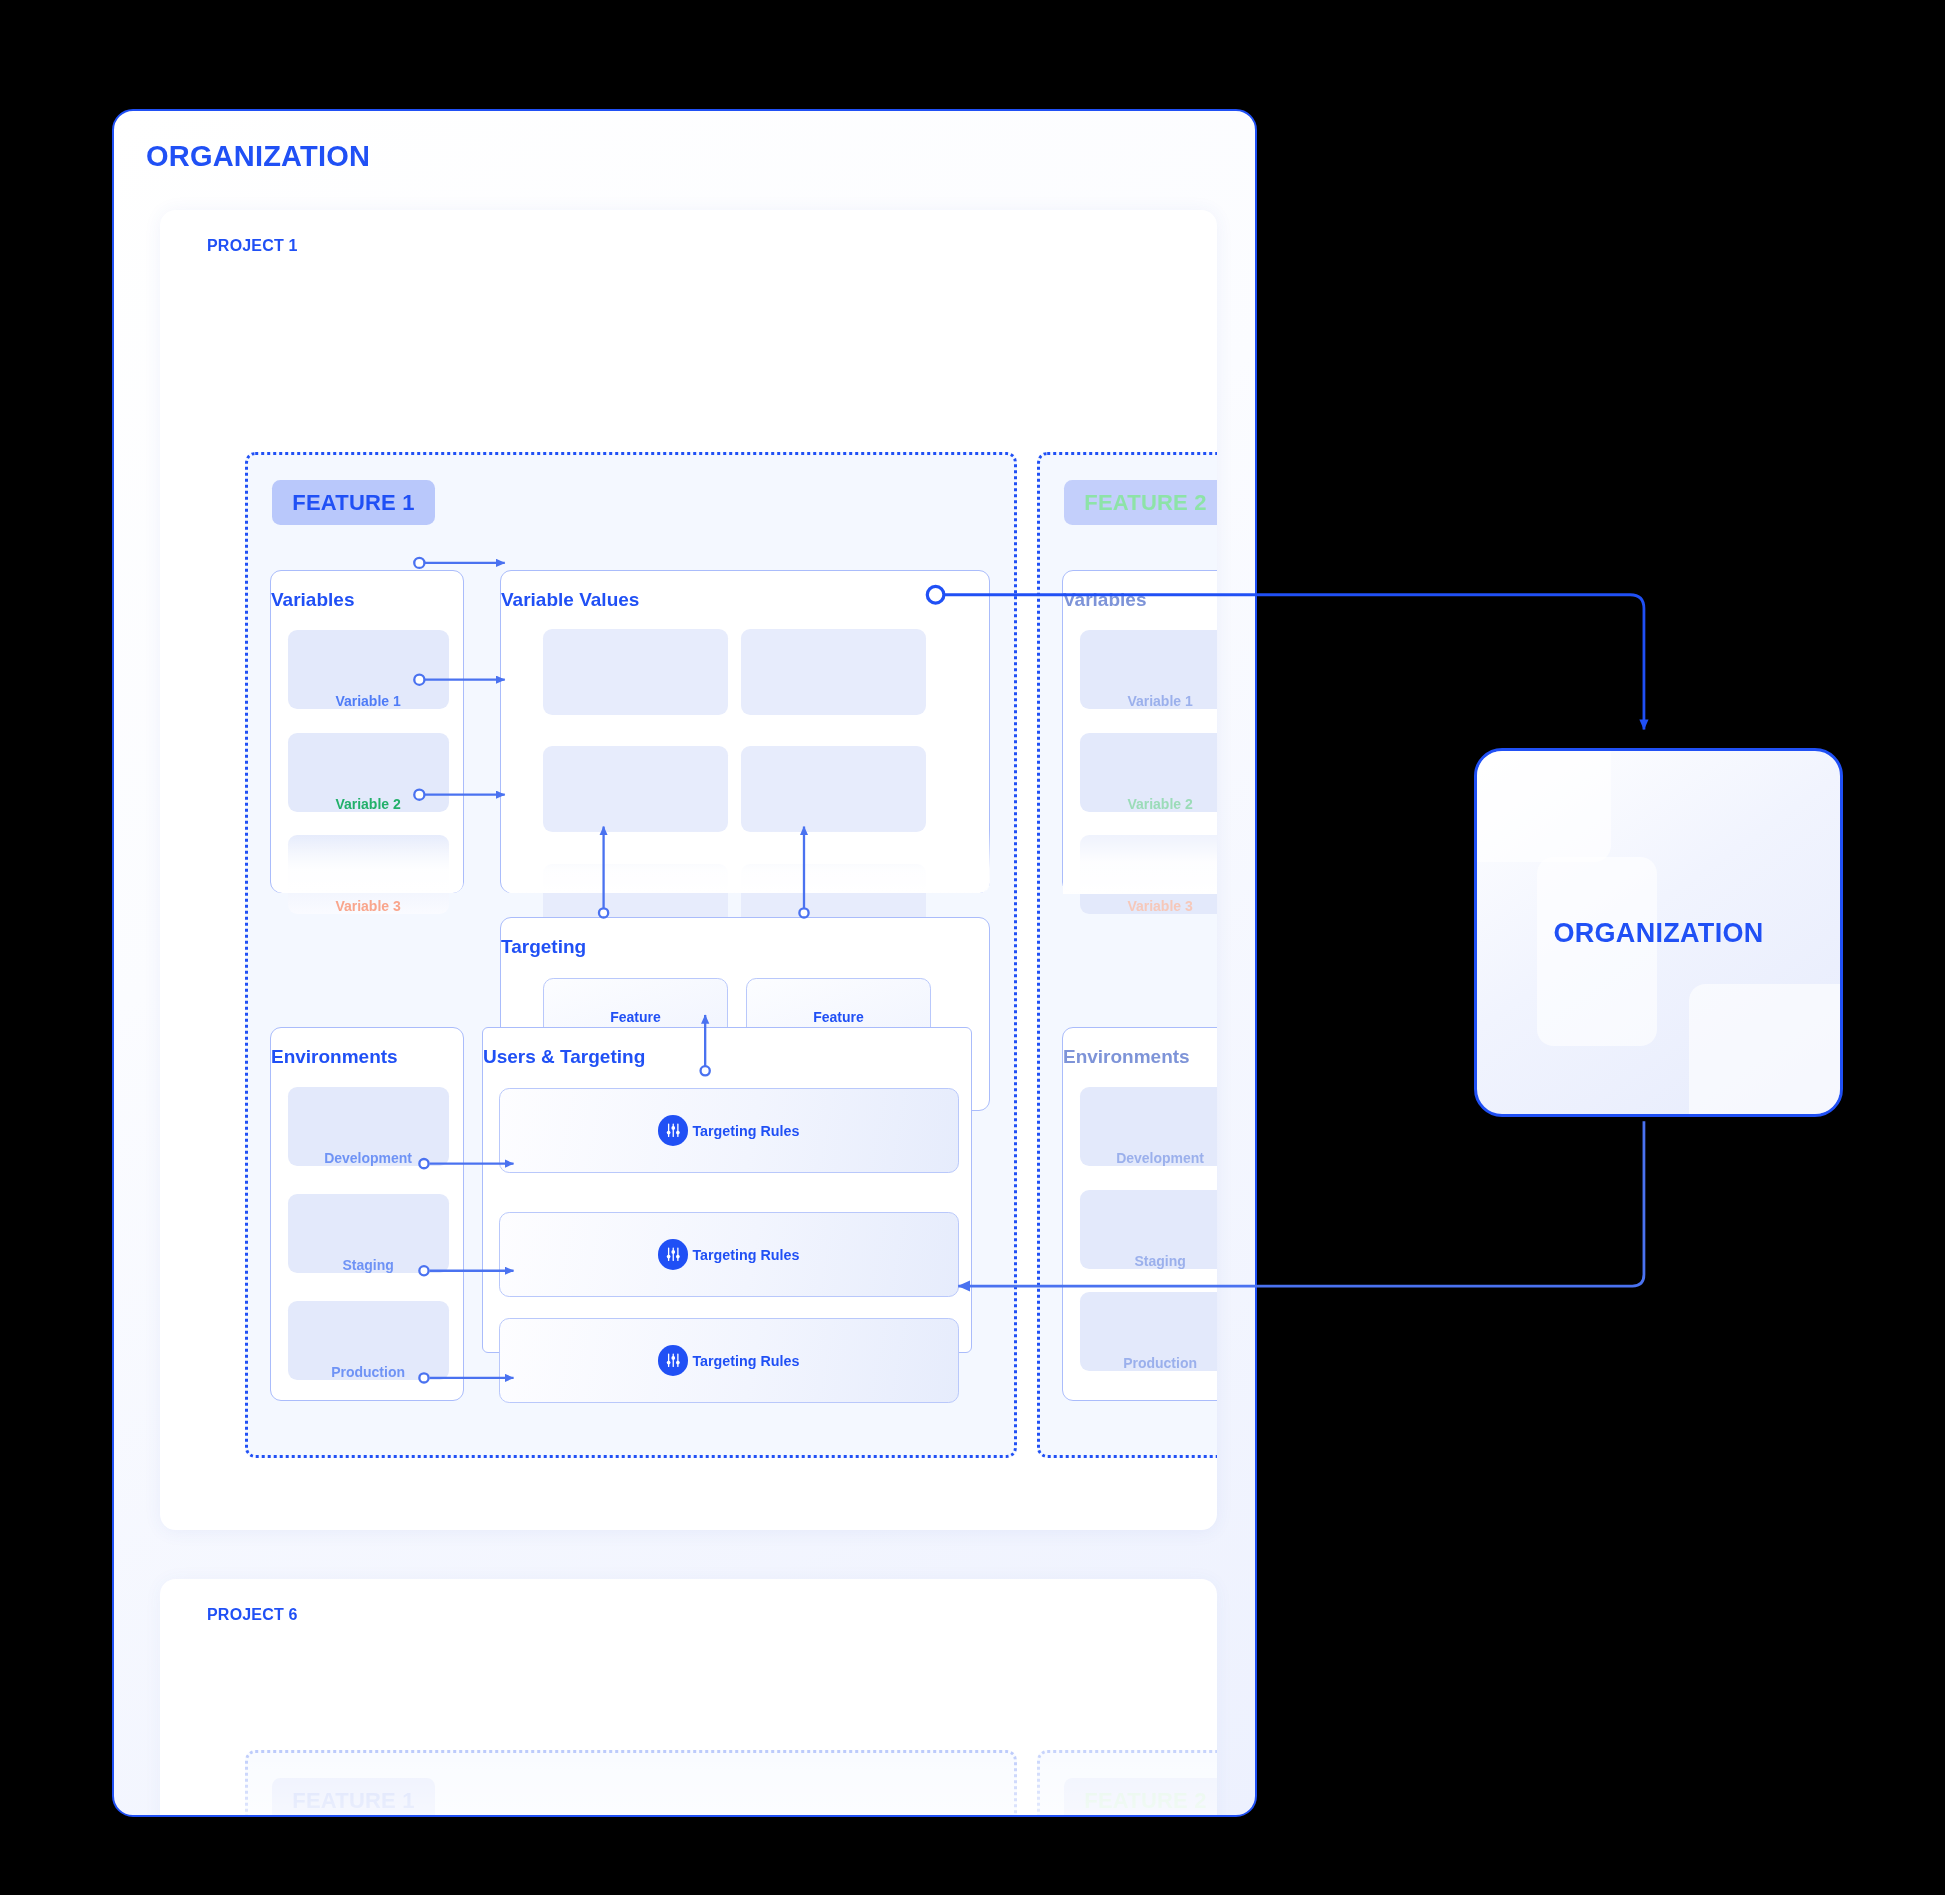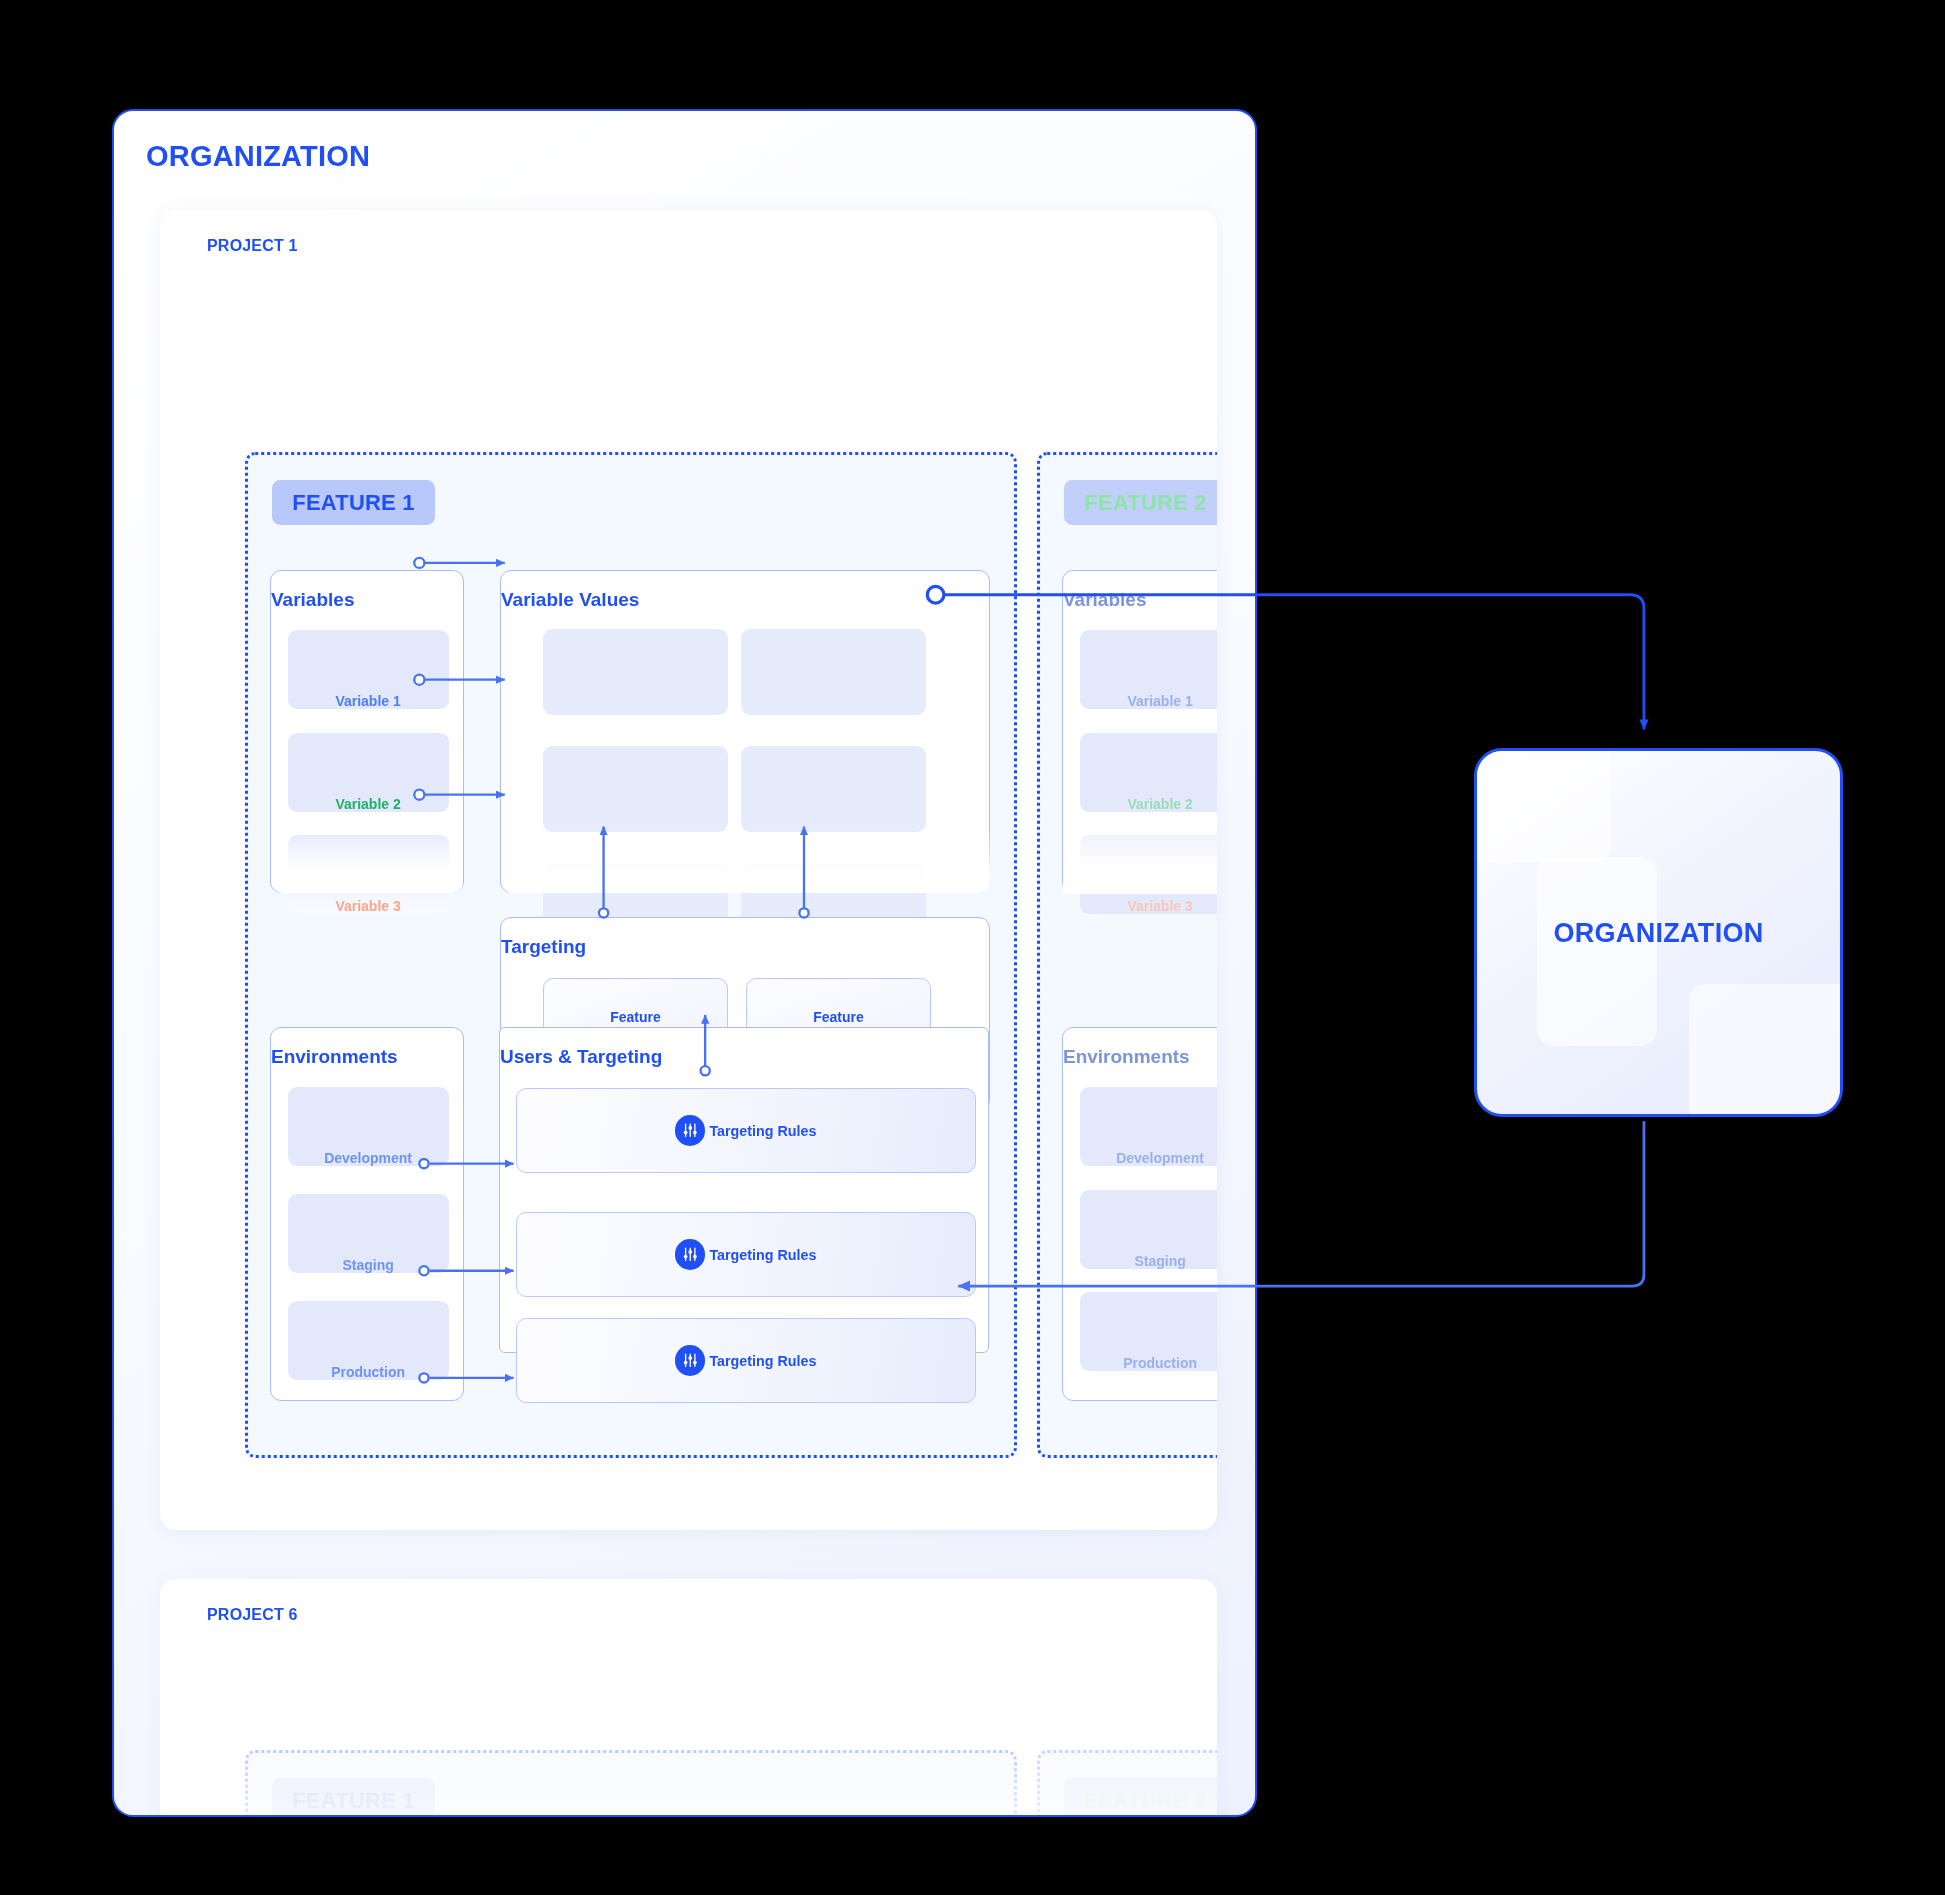--- a/index.html
+++ b/index.html
@@ -326,21 +326,21 @@
             <span style="color:#6f93f5;">Development</span>
           </div>
           <div class="soft-chip" style="left:16.6px; top:166px; width:161px; height:79px;">
             <span style="color:#6f93f5;">Staging</span>
           </div>
           <div class="soft-chip" style="left:16.6px; top:273px; width:161px; height:79px;">
             <span style="color:#6f93f5;">Production</span>
           </div>
         </div>
 
-        <div class="panel" style="left:251px; top:572px; width:490px; height:326px;border-radius:6px;">
+        <div class="panel" style="left:234px; top:572px; width:490px; height:326px;border-radius:6px;">
           <div class="panel-title" style="top:17.5px;">Users &amp; Targeting</div>
 
           <div class="rule-row" style="left:15.7px; top:60px; width:460px; height:85px;">
             <span class="rule-icon">
               <svg width="18.5" height="18.5" viewBox="0 0 24 24" aria-hidden="true">
                 <g stroke="#ffffff" stroke-width="1.7" stroke-linecap="round">
                   <line x1="6" y1="4" x2="6" y2="20"></line>
                   <line x1="12" y1="4" x2="12" y2="20"></line>
                   <line x1="18" y1="4" x2="18" y2="20"></line>
                 </g>

